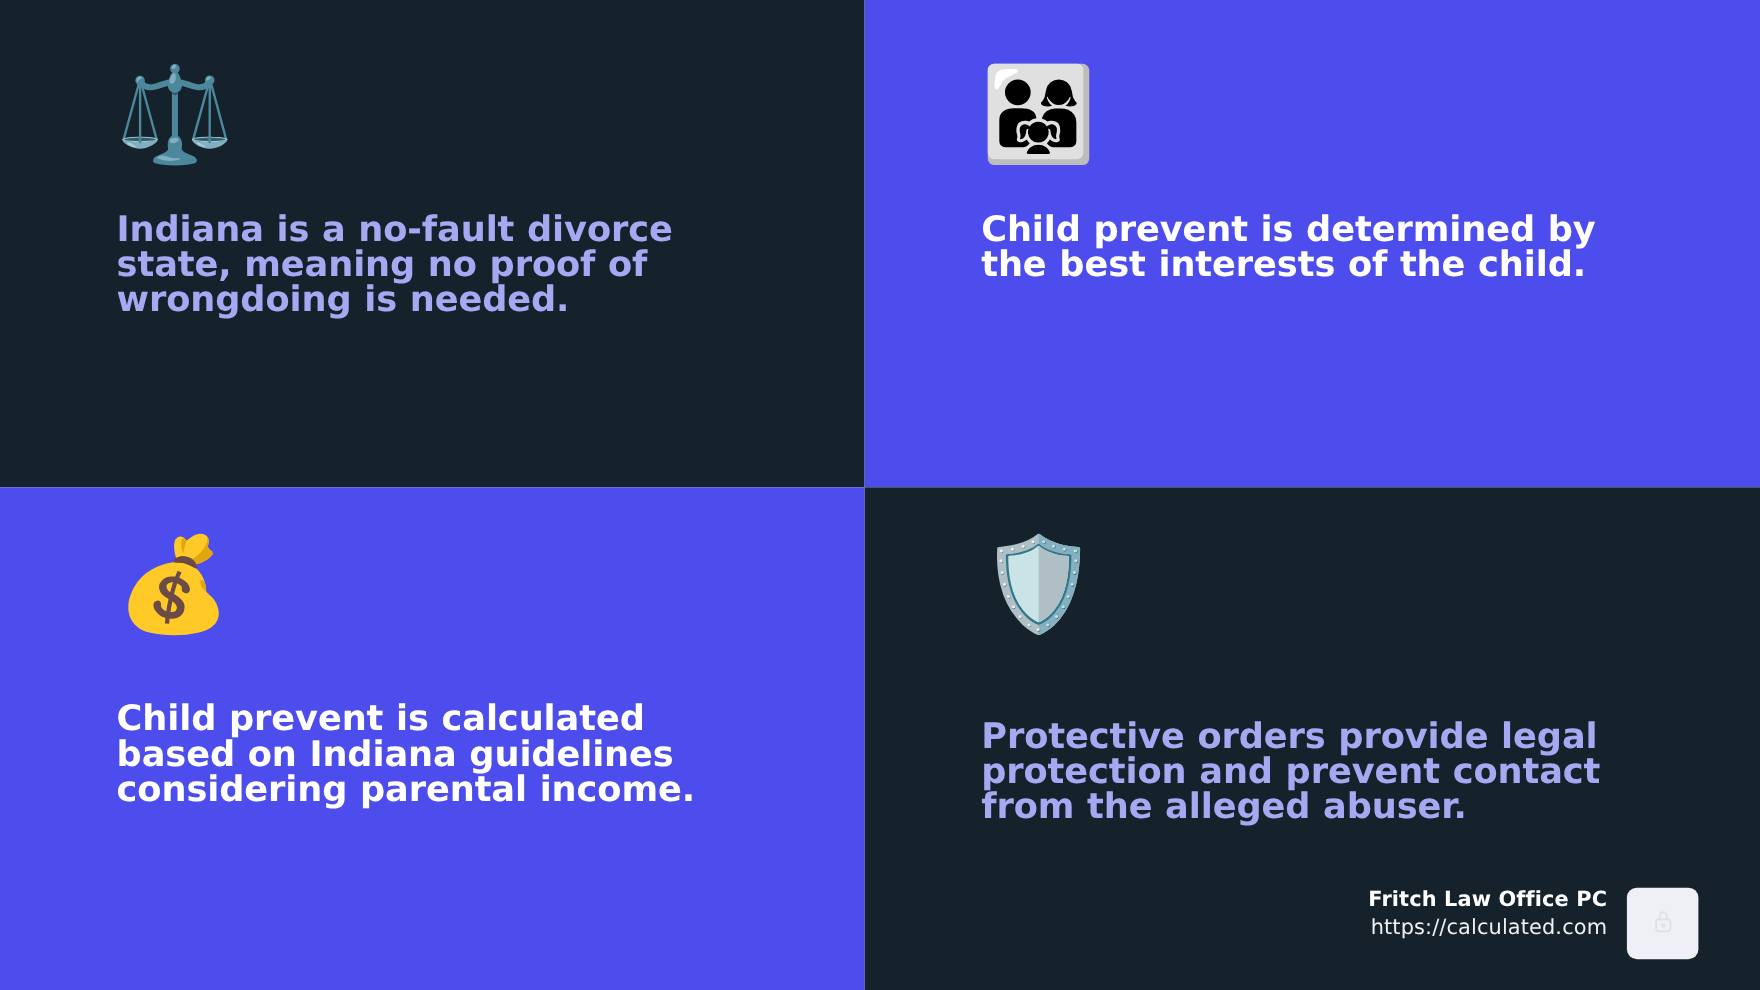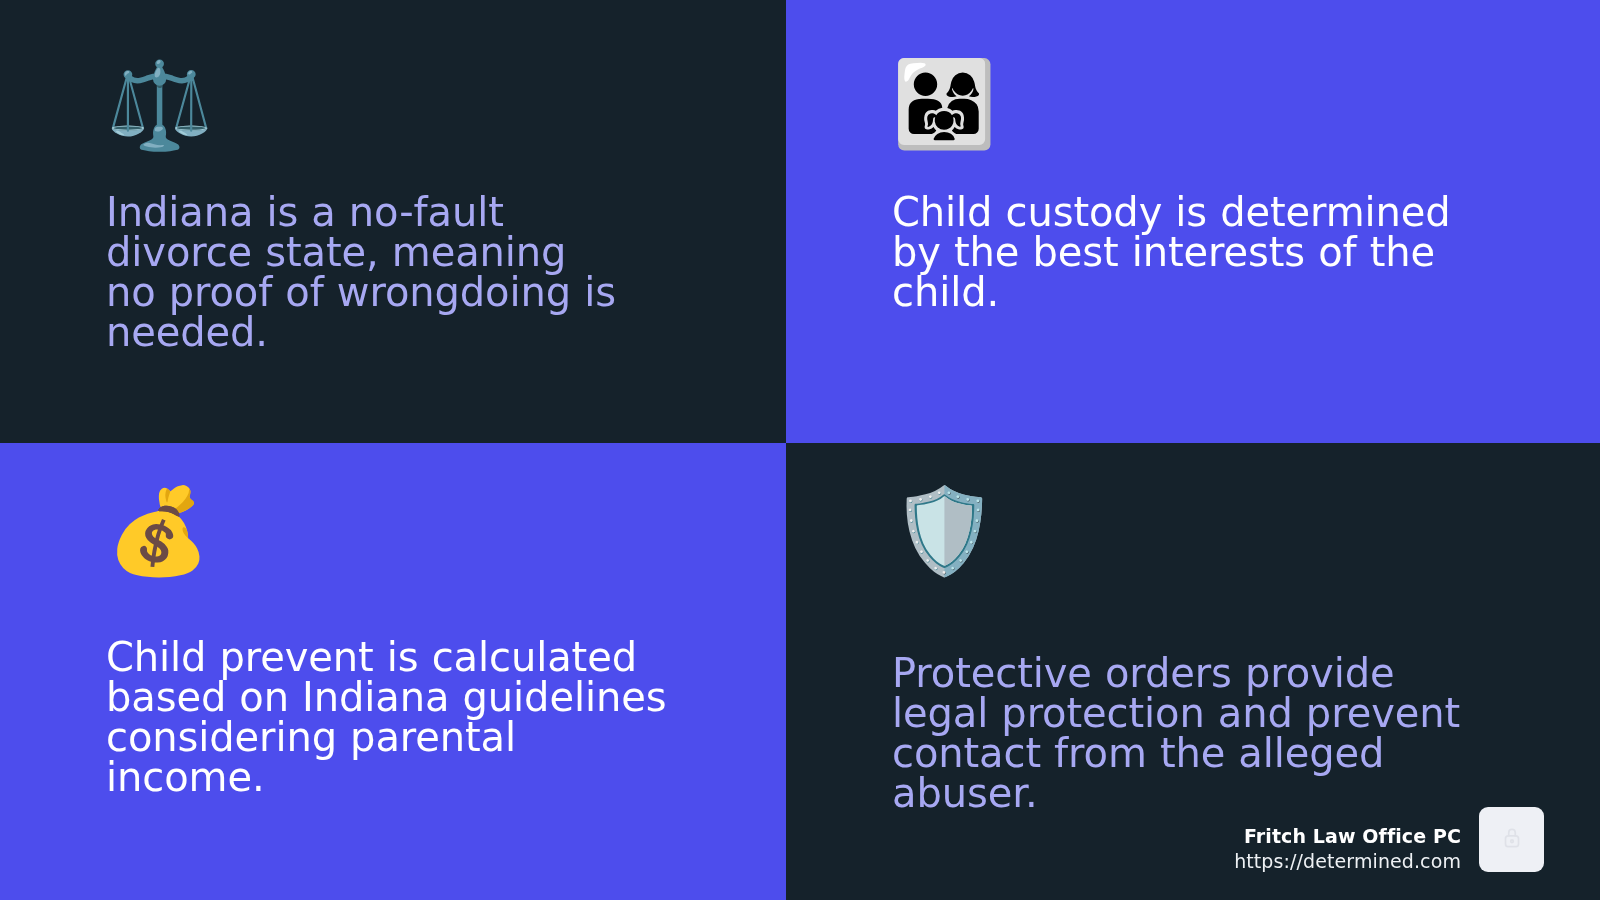--- a/index.html
+++ b/index.html
@@ -58,43 +58,43 @@
     user-select: none;
   }
 
   .panel.p1 .panel-icon { font-size: 86px; }
   .panel.p2 .panel-icon { font-size: 84px; }
   .panel.p3 .panel-icon { font-size: 84px; }
   .panel.p4 .panel-icon { font-size: 84px; }
 
   .panel-text {
     margin: 0;
-    font-size: 40px;
+    font-size: 32px;
     line-height: 1.0;
     letter-spacing: -0.1px;
-    font-weight: 400;
+    font-weight: 700;
     max-width: 600px;
     word-spacing: 0.5px;
   }
 
   .panel.p1 .panel-text { margin-top: 26px; max-width: 520px; }
   .panel.p2 .panel-text { margin-top: 26px; max-width: 580px; }
   .panel.p3 .panel-text { margin-top: 44px; max-width: 570px; }
   .panel.p4 .panel-text { margin-top: 60px; max-width: 580px; }
 
   .panel--dark .panel-text { color: #a7a8f2; }
   .panel--blue .panel-text { color: #ffffff; }
 
   
   .branding {
     position: absolute;
     right: 56px;
     bottom: 28px;
     display: flex;
-    align-items: flex-end;
+    align-items: flex-start;
     gap: 18px;
   }
 
   .branding-texts {
     display: flex;
     flex-direction: column;
     align-items: flex-end;
     gap: 3px;
   }
 
@@ -134,36 +134,36 @@
 
 <div class="infographic">
 
   <div class="panel panel--dark p1">
     <div class="panel-icon">⚖️</div>
     <p class="panel-text">Indiana is a no-fault divorce state, meaning no proof of wrongdoing is needed.</p>
   </div>
 
   <div class="panel panel--blue p2">
     <div class="panel-icon">👨‍👩‍👧</div>
-    <p class="panel-text">Child custody is determined by the best interests of the child.</p>
+    <p class="panel-text">Child prevent is determined by the best interests of the child.</p>
   </div>
 
   <div class="panel panel--blue p3">
     <div class="panel-icon">💰</div>
     <p class="panel-text">Child prevent is calculated based on Indiana guidelines considering parental income.</p>
   </div>
 
   <div class="panel panel--dark p4">
     <div class="panel-icon">🛡️</div>
     <p class="panel-text">Protective orders provide legal protection and prevent contact from the alleged abuser.</p>
 
     <div class="branding">
       <div class="branding-texts">
         <span class="brand-name">Fritch Law Office PC</span>
-        <span class="brand-url">https://determined.com</span>
+        <span class="brand-url">https://calculated.com</span>
       </div>
       <div class="brand-logo">
         <span>
           <svg width="26" height="26" viewBox="0 0 24 24" fill="none" stroke="#8a8f9c" stroke-width="1.6" stroke-linecap="round" stroke-linejoin="round">
             <rect x="6" y="10" width="12" height="10" rx="2.5"></rect>
             <path d="M9 10V7a3 3 0 0 1 6 0v3"></path>
             <circle cx="12" cy="15" r="1.2"></circle>
           </svg>
         </span>
       </div>

